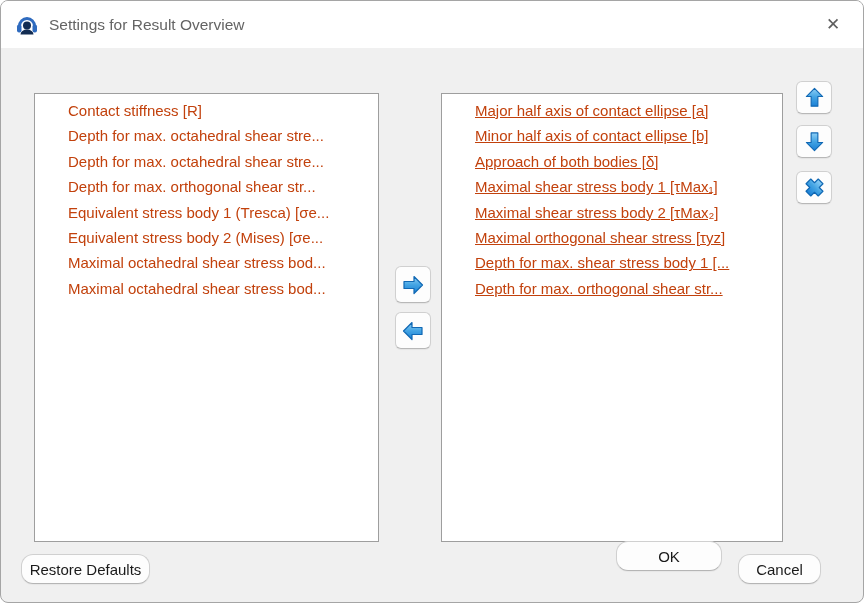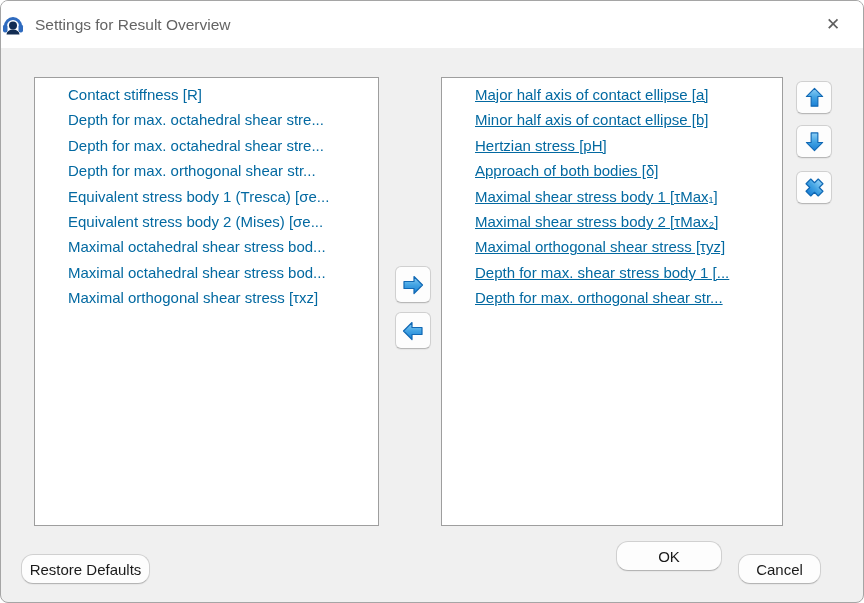--- a/index.html
+++ b/index.html
@@ -2,33 +2,33 @@
 <html><head>
 <meta charset="utf-8">
 <style>
   html,body { margin:0; padding:0; background:#ffffff; font-family:"Liberation Sans", sans-serif; }
   .dialog {
     position:relative; width:864px; height:603px; box-sizing:border-box;
     background:#f0f0f0; border:1px solid #a5a5a5; border-radius:8px; overflow:hidden;
   }
   .titlebar {
     position:absolute; top:0; left:0; right:0; height:47px; background:#ffffff;
-    display:flex; align-items:center; box-sizing:border-box;
+    display:flex; align-items:center; padding-left:14px; box-sizing:border-box;
   }
   .app-icon { width:24px; height:24px; flex:0 0 auto; }
   .title { color:#646464; font-size:15.5px; margin-left:10px; white-space:nowrap; }
   .close-btn {
     position:absolute; right:6px; top:0; width:48px; height:46px;
     display:flex; align-items:center; justify-content:center;
     background:none; border:none; color:#5f5f5f; font-size:17px; font-family:inherit; cursor:default;
   }
   .listbox {
-    position:absolute; top:76px; margin:0; list-style:none; background:#ffffff;
+    position:absolute; top:92px; margin:0; list-style:none; background:#ffffff;
     border:1px solid #9e9e9e; box-sizing:border-box; padding:4px 8px 0 33px;
-    font-size:15px; line-height:25.4px; color:#0369a1; overflow:hidden;
+    font-size:15px; line-height:25.4px; color:#c2410c; overflow:hidden;
   }
   .listbox.left  { left:33px;  width:345px; height:449px; }
   .listbox.right { left:440px; width:342px; height:449px;text-decoration:underline; }
   .listbox li { white-space:nowrap; overflow:hidden; }
   .icon-btn {
     position:absolute; width:36px; height:36px; box-sizing:border-box; padding:0;
     background:#fdfdfd; border:1px solid #d0d0d0; border-bottom-color:#b8b8b8;
     border-radius:6px; display:flex; align-items:center; justify-content:center;
     box-shadow:0 1px 1px rgba(0,0,0,0.05);
   }
@@ -77,27 +77,25 @@
 
   <ul class="listbox left">
       <li>Contact stiffness [R]</li>
       <li>Depth for max. octahedral shear stre...</li>
       <li>Depth for max. octahedral shear stre...</li>
       <li>Depth for max. orthogonal shear str...</li>
       <li>Equivalent stress body 1 (Tresca) [σe...</li>
       <li>Equivalent stress body 2 (Mises) [σe...</li>
       <li>Maximal octahedral shear stress bod...</li>
       <li>Maximal octahedral shear stress bod...</li>
-      <li>Maximal orthogonal shear stress [τxz]</li>
     </ul>
 
   <ul class="listbox right">
       <li>Major half axis of contact ellipse [a]</li>
       <li>Minor half axis of contact ellipse [b]</li>
-      <li>Hertzian stress [pH]</li>
       <li>Approach of both bodies [δ]</li>
       <li>Maximal shear stress body 1 [τMax₁]</li>
       <li>Maximal shear stress body 2 [τMax₂]</li>
       <li>Maximal orthogonal shear stress [τyz]</li>
       <li>Depth for max. shear stress body 1 [...</li>
       <li>Depth for max. orthogonal shear str...</li>
     </ul>
 
   <button class="icon-btn" id="btn-move-right">
     <svg class="arrow-svg" width="24" height="24" viewBox="0 0 24 24">

